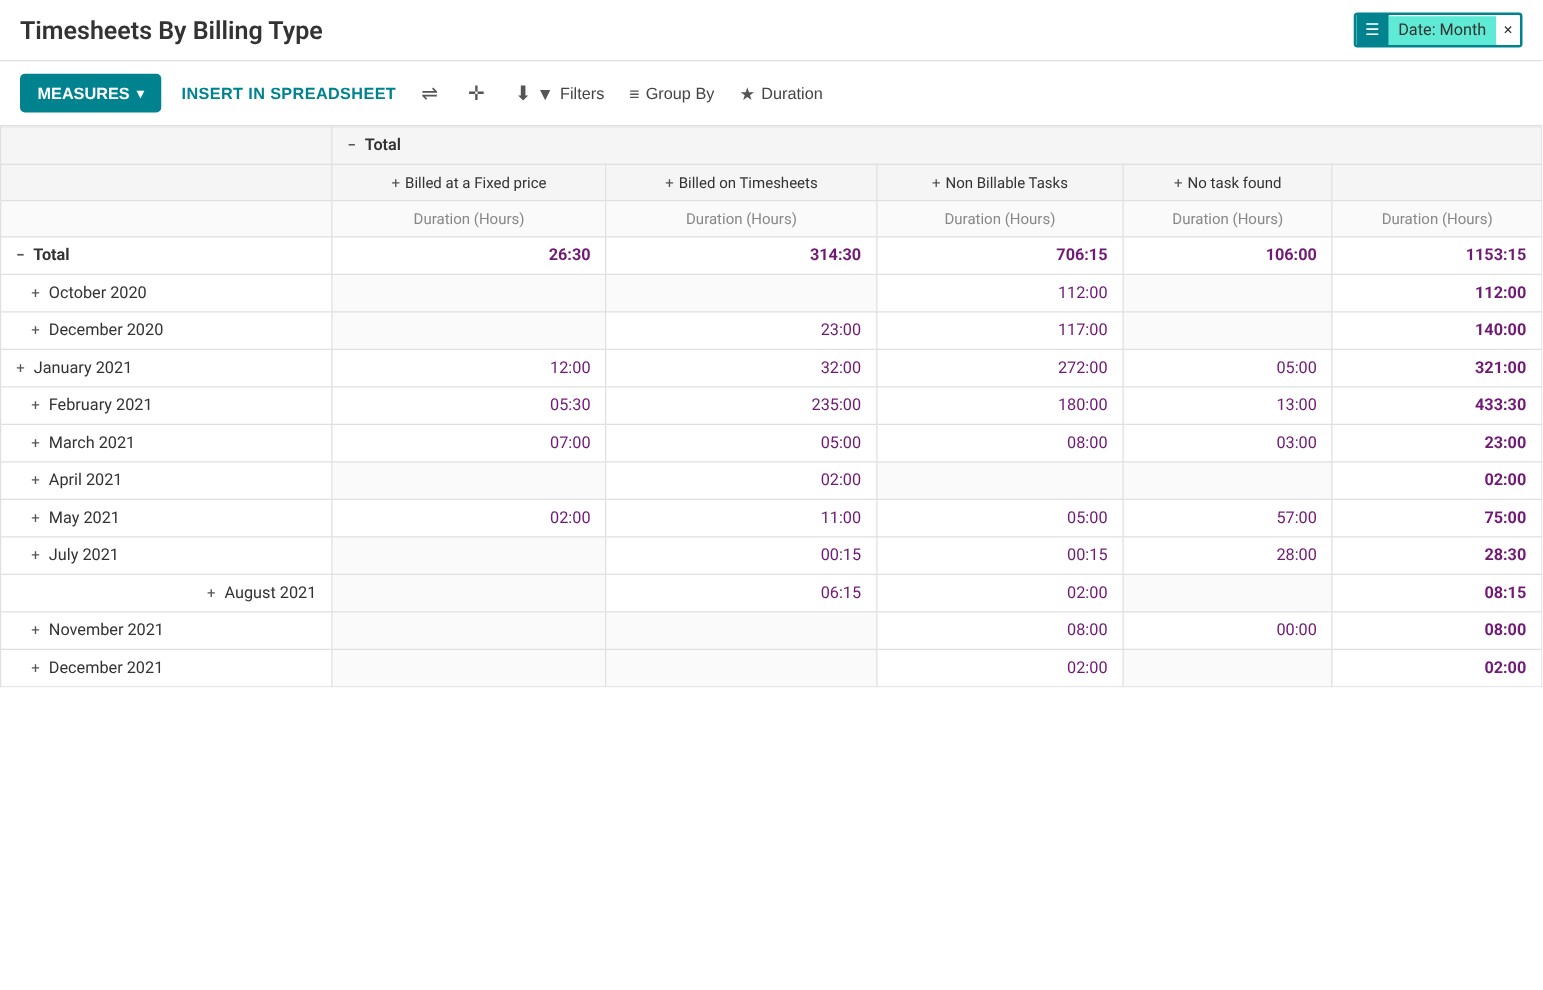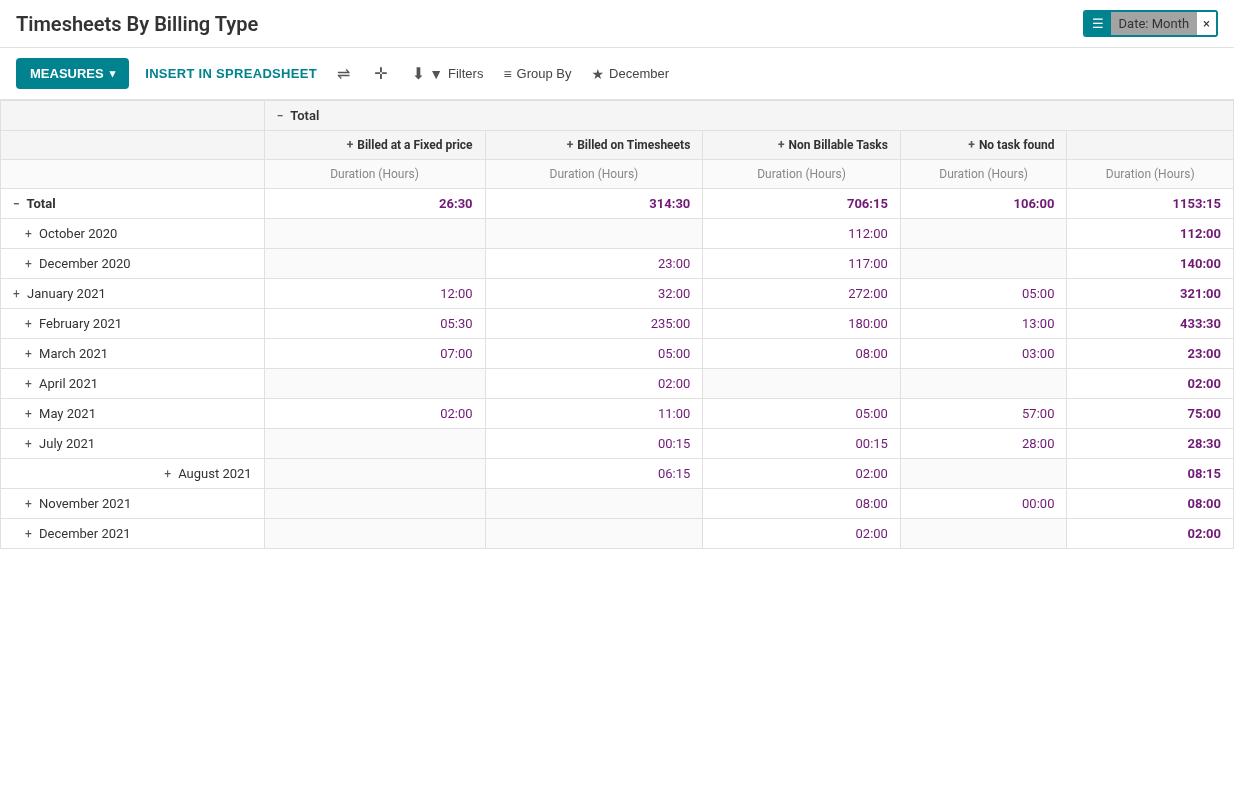--- a/index.html
+++ b/index.html
@@ -43,21 +43,21 @@
       background: #00838f;
       color: #fff;
       padding: 4px 7px;
       font-size: 13px;
     }
 
     .date-filter-label {
       padding: 4px 8px;
       font-size: 13px;
       color: #333;
-      background: #a3a3a3;
+      background: #5eead4;
     }
 
     .date-filter-x {
       padding: 4px 6px;
       font-size: 13px;
       color: #333;
       background: #fff;
       cursor: pointer;
     }
 
@@ -166,22 +166,22 @@
 
     .header-group-row th {
       background: #f5f5f5;
       text-align: left;
       font-weight: 600;
       color: #333;
     }
 
     .header-col-row th {
       background: #f5f5f5;
-      text-align: right;
-      font-weight: 700;
+      text-align: center;
+      font-weight: 400;
       color: #333;
       font-size: 12px;
     }
 
     .header-sub-row th {
       background: #fafafa;
       text-align: center;
       font-weight: 400;
       color: #888;
       font-size: 12px;
@@ -269,21 +269,21 @@
     <button class="toolbar-action-btn">
       <span class="icon">▼</span>
       <span>Filters</span>
     </button>
     <button class="toolbar-action-btn">
       <span class="icon">≡</span>
       <span>Group By</span>
     </button>
     <button class="toolbar-action-btn">
       <span class="icon">★</span>
-      <span>December</span>
+      <span>Duration</span>
     </button>
   </div>
 </div>
 
 <div class="table-container">
   <table>
     <thead>
 
       <tr class="header-group-row">
         <th class="row-label-col"></th>

